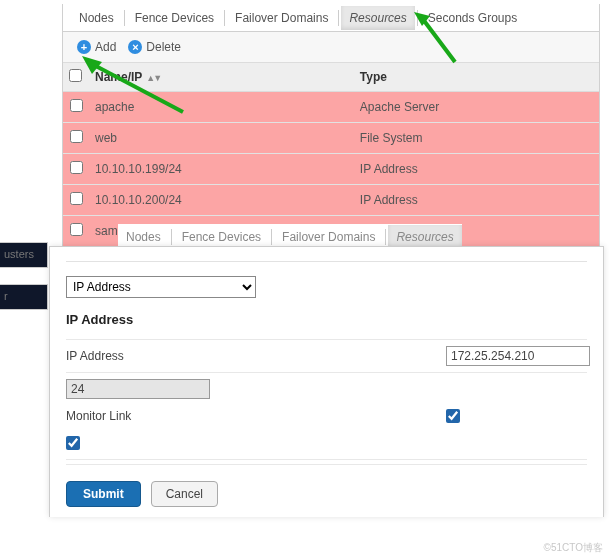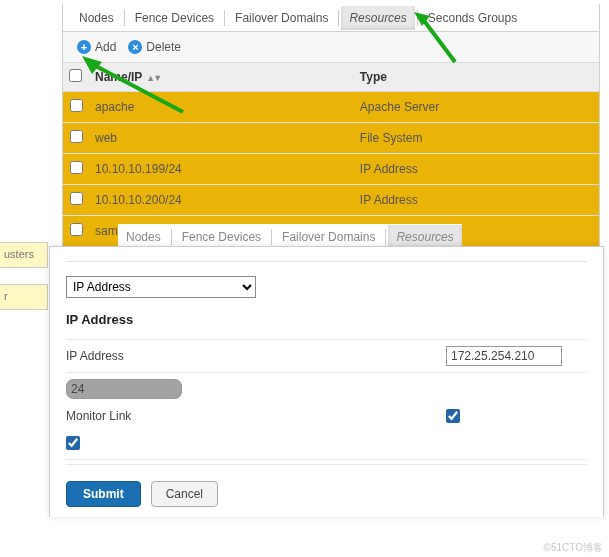--- a/index.html
+++ b/index.html
@@ -92,21 +92,21 @@
     border-top: 1px solid #dcdcdc;
     border-bottom: 1px solid #dcdcdc;
     background: #eee;
     font-size: 12px;
   }
   table.res td {
     padding: 7px 6px;
     border-top: 1px solid #e2e2e2;
     color: #555;
     font-size: 12px;
-    background: #eab308;
+    background: #fca5a5;
   }
   table.res td.chkcell { width: 26px; text-align: center; }
   .sorters { font-size: 9px; color: #888; letter-spacing: -2px; padding-left:4px; }
 
   
   .lower-tabs {
     position: absolute;
     left: 118px; top: 224px;
     display: flex;
     height: 26px;
@@ -120,21 +120,21 @@
   .stubs {
     position: absolute;
     left: 0; top: 242px;
     width: 48px;
   }
   .stubs div {
     height: 26px;
     border: 1px solid #ccc;
     border-left: none;
     margin-bottom: 16px;
-    background: #fef9c3;
+    background: #0f172a;
     color: #777;
     font-size: 11px;
     padding: 5px 4px 19px 4px;
     overflow: hidden;
   }
 
   
   .dialog {
     position: absolute;
     left: 49px; top: 246px;
@@ -175,29 +175,29 @@
     align-items: center;
     min-height: 24px;
     margin-bottom: 3px;
   }
   .form-row label {
     flex: 0 0 380px;
     color: #444;
     font-size: 12px;
   }
   .form-row input[type=text] {
-    width: 116px;
+    width: 144px;
     height: 20px;
     border: 1px solid #999;
     background: #fff;
     font-size: 12px;
     padding: 1px 4px;
     color: #444;
   }
-  .form-row input.hl { background: #a3a3a3; border-radius: 7px; }
+  .form-row input.hl { background: #e5e5e5; }
   .form-row input[type=checkbox] {
     width: 14px; height: 14px;
   }
   .sep { border-top: 1px solid #e8e8e8; margin: 4px 0; }
 
   .dlg-buttons {
     display: flex;
     gap: 10px;
     align-items: center;
     margin-top: 16px;

